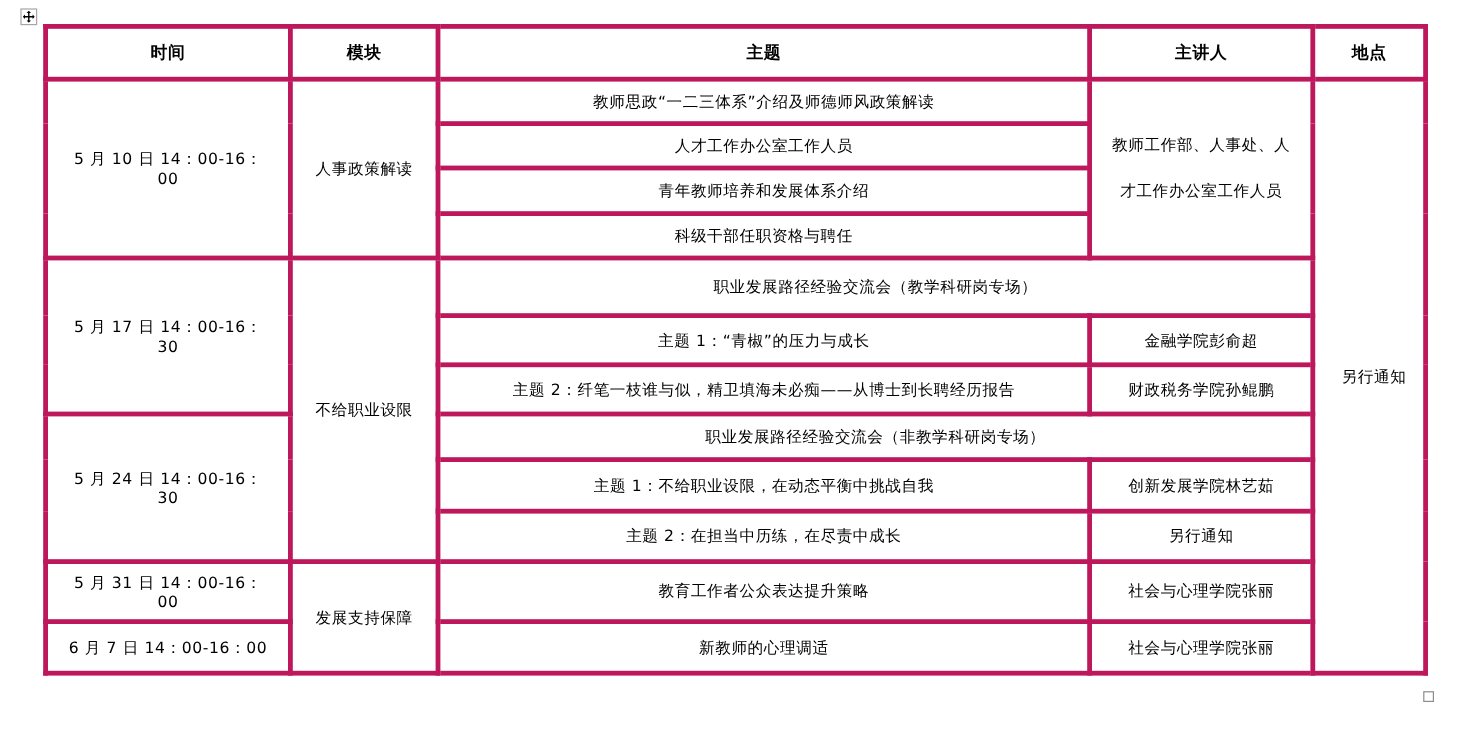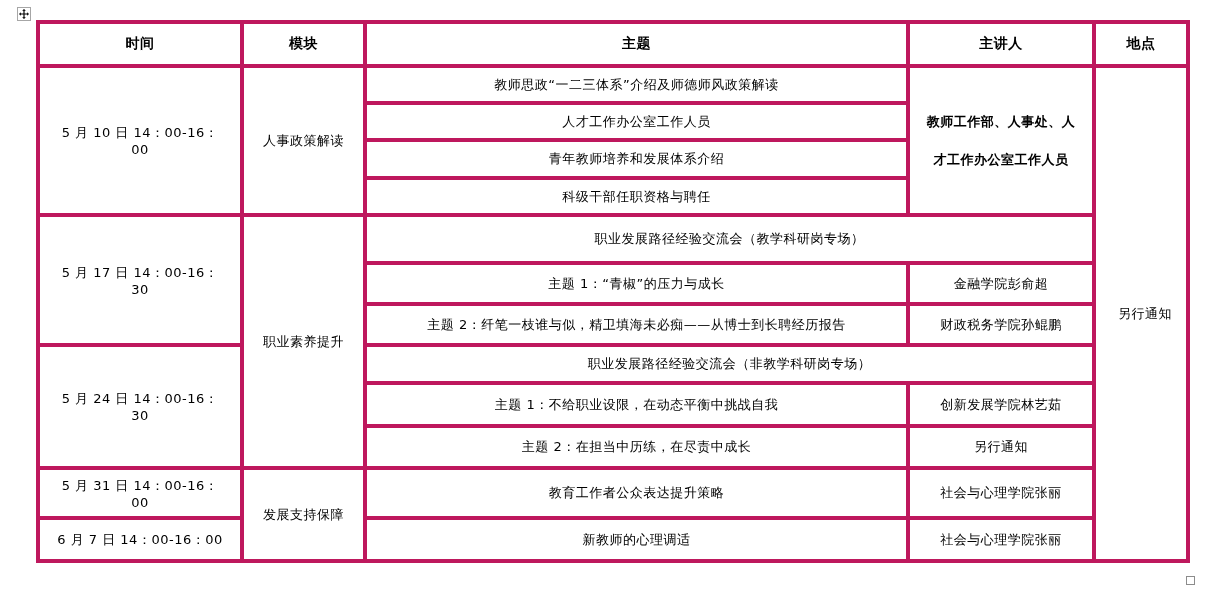--- a/index.html
+++ b/index.html
@@ -30,21 +30,21 @@
     letter-spacing:0.5px;
     padding:2px 14px;
     box-sizing:border-box;
     overflow:hidden;
   }
   table.sched th{
     font-size:14px;font-weight:bold;text-align:center;
   }
   td.c{text-align:center;}
   td.l{text-align:center;padding-left:14px;}
-  td.speaker-tall{line-height:2.9;font-weight:bold;}
+  td.speaker-tall{line-height:2.9;}
   td.loc{text-align:right;}
 </style>
 </head>
 <body>
 
 <div class="move-handle">
   <span style="display:flex;">
     <svg width="10" height="10" viewBox="0 0 12 12" xmlns="http://www.w3.org/2000/svg">
       <path d="M6 0 L8.2 2.2 H6.7 V5.3 H9.8 V3.8 L12 6 L9.8 8.2 V6.7 H6.7 V9.8 H8.2 L6 12 L3.8 9.8 H5.3 V6.7 H2.2 V8.2 L0 6 L2.2 3.8 V5.3 H5.3 V2.2 H3.8 Z" fill="#000"></path>
     </svg>
@@ -80,21 +80,21 @@
   </tr>
   <tr style="height:38px">
     <td class="l">青年教师培养和发展体系介绍</td>
   </tr>
   <tr style="height:37px">
     <td class="l">科级干部任职资格与聘任</td>
   </tr>
 
   <tr style="height:48px">
     <td class="c" rowspan="3">5 月 17 日 14：00-16：30</td>
-    <td class="c" rowspan="6">职业素养提升</td>
+    <td class="c" rowspan="6">不给职业设限</td>
     <td class="c" colspan="2">职业发展路径经验交流会（教学科研岗专场）</td>
   </tr>
   <tr style="height:41px">
     <td class="l">主题 1：“青椒”的压力与成长</td>
     <td class="c">金融学院彭俞超</td>
   </tr>
   <tr style="height:41px">
     <td class="l">主题 2：纤笔一枝谁与似，精卫填海未必痴——从博士到长聘经历报告</td>
     <td class="c">财政税务学院孙鲲鹏</td>
   </tr>

